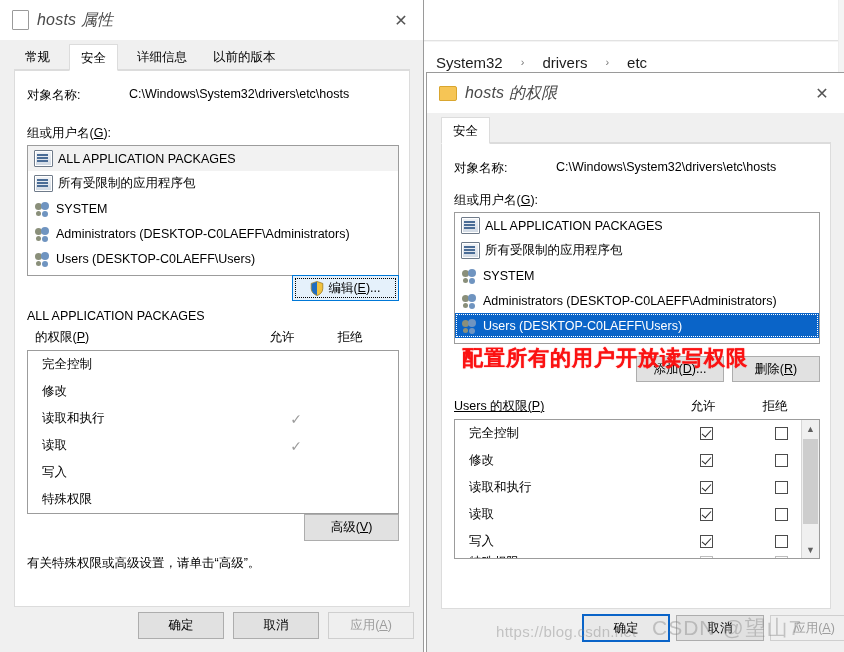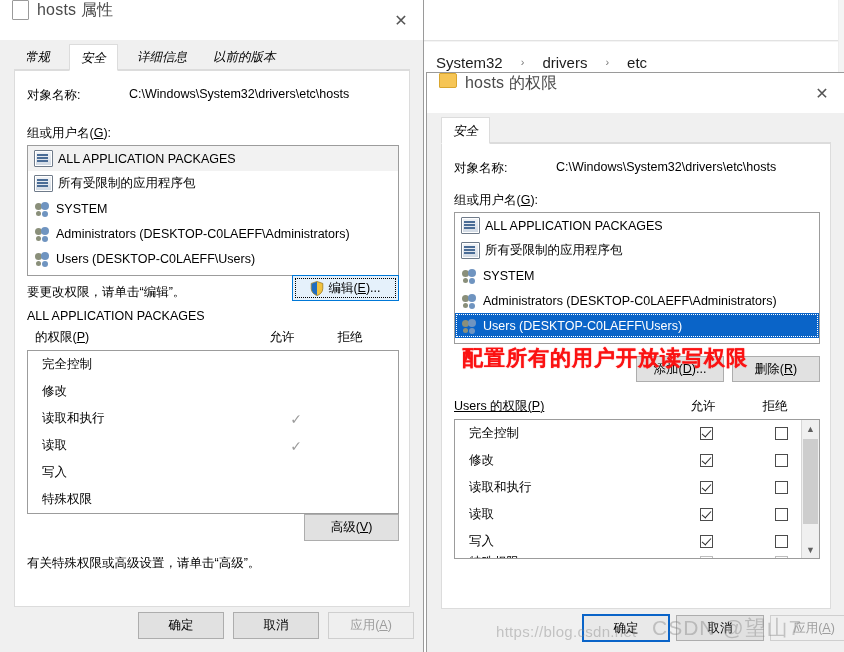--- a/index.html
+++ b/index.html
@@ -21,28 +21,28 @@
   
   #breadcrumb{position:absolute;left:424px;top:48px;width:420px;height:28px;
     display:flex;align-items:center;font-size:15px;color:#1c1c1c;}
   #breadcrumb .crumb{padding:0 12px;}
   #breadcrumb .sep{color:#777;font-size:11px;padding:0 6px;}
   #bg-body{position:absolute;left:424px;top:76px;width:420px;height:576px;background:#ffffff;}
   #bg-right-edge{position:absolute;left:838px;top:0;width:6px;height:652px;background:#f4f4f4;border-left:1px solid #eee;}
 
   
   .dialog{position:absolute;background:#f0f0f0;border:1px solid #9a9a9a;box-sizing:border-box;}
-  .dlg-titlebar{height:40px;background:#ffffff;display:flex;align-items:flex-start;
-    padding-left:12px;box-sizing:border-box;position:relative;}
+  .dlg-titlebar{height:40px;background:#ffffff;display:flex;align-items:center;
+    padding-left:12px;box-sizing:border-box;position:relative;font-style:italic;}
   .dlg-title{font-size:16px;color:#4a4a4a;margin-left:8px;font-weight:400;letter-spacing:.2px;}
   .dlg-close{position:absolute;right:0;top:0;width:44px;height:40px;display:flex;
     align-items:center;justify-content:center;font-size:16px;color:#555;cursor:default;}
 
   
-  .tabstrip{height:26px;position:relative;background:#f0f0f0;font-style:italic;}
+  .tabstrip{height:26px;position:relative;background:#f0f0f0;}
   .tabstrip::after{content:"";position:absolute;left:0;right:0;bottom:0;height:1px;background:#dcdcdc;}
   .tab{position:absolute;top:0;height:26px;line-height:26px;padding:0 11px;font-size:12.5px;
     color:#000;background:#f0f0f0;box-sizing:border-box;white-space:nowrap;}
   .tab.active{background:#ffffff;border:1px solid #dcdcdc;border-bottom:1px solid #fff;
     height:27px;z-index:3;border-radius:1px 1px 0 0;}
   .tabpage{background:#ffffff;border:1px solid #dcdcdc;box-sizing:border-box;position:relative;}
 
   .lbl{font-size:12.5px;color:#000;white-space:nowrap;}
   .u{text-decoration:underline;}
 
@@ -160,21 +160,20 @@
       <div class="lrow">
           <span class="ico ico-users"></span>
           <span>Administrators (DESKTOP-C0LAEFF\Administrators)</span>
         </div>
       <div class="lrow">
           <span class="ico ico-users"></span>
           <span>Users (DESKTOP-C0LAEFF\Users)</span>
         </div>
     </div>
 
-    <div class="lbl" style="position:absolute;left:12px;top:213px;">要更改权限，请单击“编辑”。</div>
 
     <div class="btn focus-dotted" style="position:absolute;left:277px;top:204px;width:107px;height:26px;">
       <svg class="shield" viewBox="0 0 14 16">
         <path d="M7 0.5 L13.2 2.6 V8 C13.2 12 10 14.6 7 15.5 C4 14.6 0.8 12 0.8 8 V2.6 Z" fill="#f2c23d" stroke="#8a6a14" stroke-width="0.7"></path>
         <path d="M7 0.9 L7 15.2 C4.2 14.3 1.2 11.8 1.2 8 V2.9 Z" fill="#1f6cc0"></path>
       </svg>
       <span><span>编辑</span>(<span class="u">E</span>)...</span>
     </div>
 
     <div class="lbl" style="position:absolute;left:12px;top:238px;">ALL APPLICATION PACKAGES</div>

